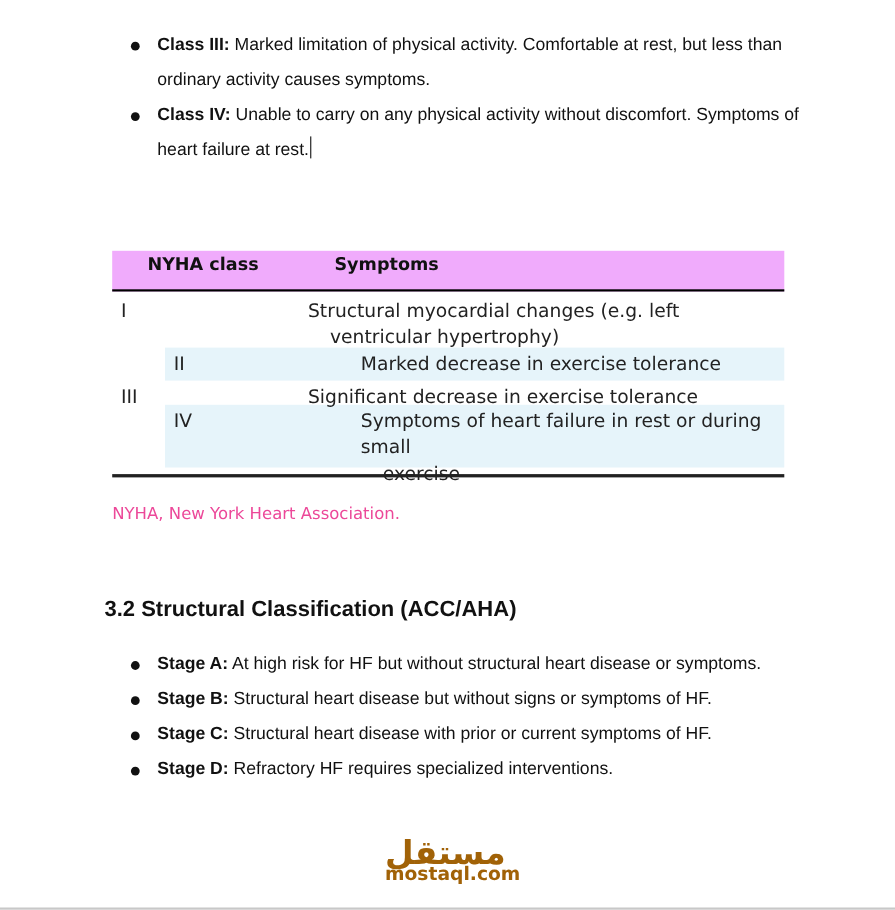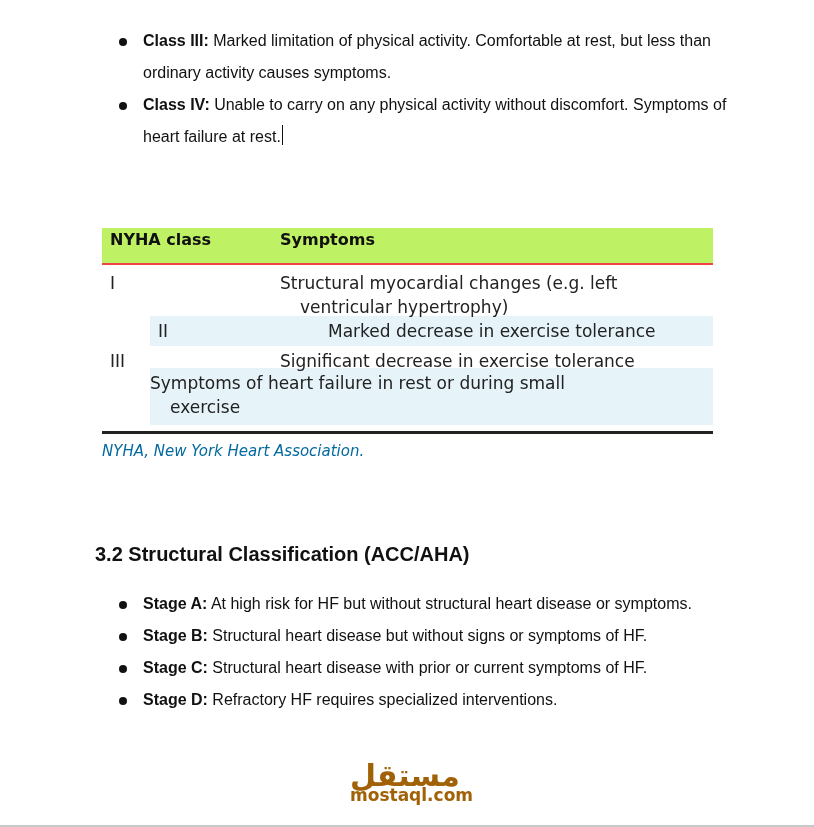--- a/index.html
+++ b/index.html
@@ -5,33 +5,33 @@
   html, body { margin:0; padding:0; background:#ffffff; }
   body { width:814px; height:827px; position:relative; overflow:hidden; font-family:"Liberation Sans", sans-serif; color:#111; }
   .bullets { position:absolute; left:0; width:814px; margin:0; padding:0; list-style:none; }
   .bullets li { position:relative; padding-left:143px; padding-right:60px; font-size:16px; line-height:32px; }
   .bullets li .dot { position:absolute; left:119px; top:13px; width:8px; height:8px; border-radius:50%; background:#111; }
   .bullets li b { font-weight:bold; }
   .cursor { display:inline-block; width:1.5px; height:20px; background:#111; vertical-align:-3px; margin-left:1px; }
   #top-list { top:25px; }
   #stage-list { top:588px; }
   .tbl { position:absolute; left:102px; top:228px; width:611px; font-family:"DejaVu Sans", sans-serif; }
-  .thead { background:#bef264; height:35px; border-bottom:2px solid #ef4444; display:flex; }
+  .thead { background:#f0abfc; height:35px; border-bottom:2px solid #000000; display:flex;padding-left:24px; }
   .thead div { font-weight:bold; font-size:16px; padding-top:2px; }
   .c1 { width:178px; padding-left:8px; box-sizing:border-box; }
   .c2 { flex:1; }
   .row { display:flex; font-size:17px; line-height:24px; color:#222; }
   .row.shade { background:#e6f4fa;margin-left:48px; }
   .row .c2 .cont { padding-left:20px; display:block; }
   .r1 { padding-top:6px; height:51px; box-sizing:border-box; }
   .r2 { height:30px; padding-top:3px; box-sizing:border-box; }
   .r3 { height:22px; padding-top:3px; box-sizing:border-box; }
   .r4 { height:57px; padding-top:3px; box-sizing:border-box; }
   .tbl-bottom { height:0; border-top:3px solid #222; margin-top:6px; }
-  .footnote { position:absolute; left:102px; top:442px; font-family:"DejaVu Sans", sans-serif; font-size:15px; color:#0369a1;font-style:italic; }
+  .footnote { position:absolute; left:102px; top:458px; font-family:"DejaVu Sans", sans-serif; font-size:15px; color:#ec4899; }
   .heading { position:absolute; left:95px; top:543px; font-size:20px; font-weight:bold; margin:0; }
   .watermark { position:absolute; left:350px; top:758px; font-size:30px; font-weight:bold; color:#a16207; font-family:"DejaVu Sans", sans-serif; z-index:0; }
   .watermark small { display:block; font-size:17px; text-align:center; margin-top:-8px; }
   #stage-list { z-index:1; }
   .bottom-rule { position:absolute; left:0; top:825px; width:814px; height:2px; background:#c8c8c8; }
 </style>
 </head>
 <body>
 
 <ul class="bullets" id="top-list">
@@ -50,20 +50,21 @@
   </div>
   <div class="row r2 shade">
     <div class="c1">II</div>
     <div class="c2">Marked decrease in exercise tolerance</div>
   </div>
   <div class="row r3">
     <div class="c1">III</div>
     <div class="c2">Significant decrease in exercise tolerance</div>
   </div>
   <div class="row r4 shade">
+    <div class="c1">IV</div>
     <div class="c2"><span>Symptoms of heart failure in rest or during small</span><span class="cont">exercise</span></div>
   </div>
   <div class="tbl-bottom"></div>
 </div>
 
 <div class="footnote">NYHA, New York Heart Association.</div>
 
 <h2 class="heading">3.2 Structural Classification (ACC/AHA)</h2>
 
 <div class="watermark"><span>مستقل</span><small>mostaql.com</small></div>

